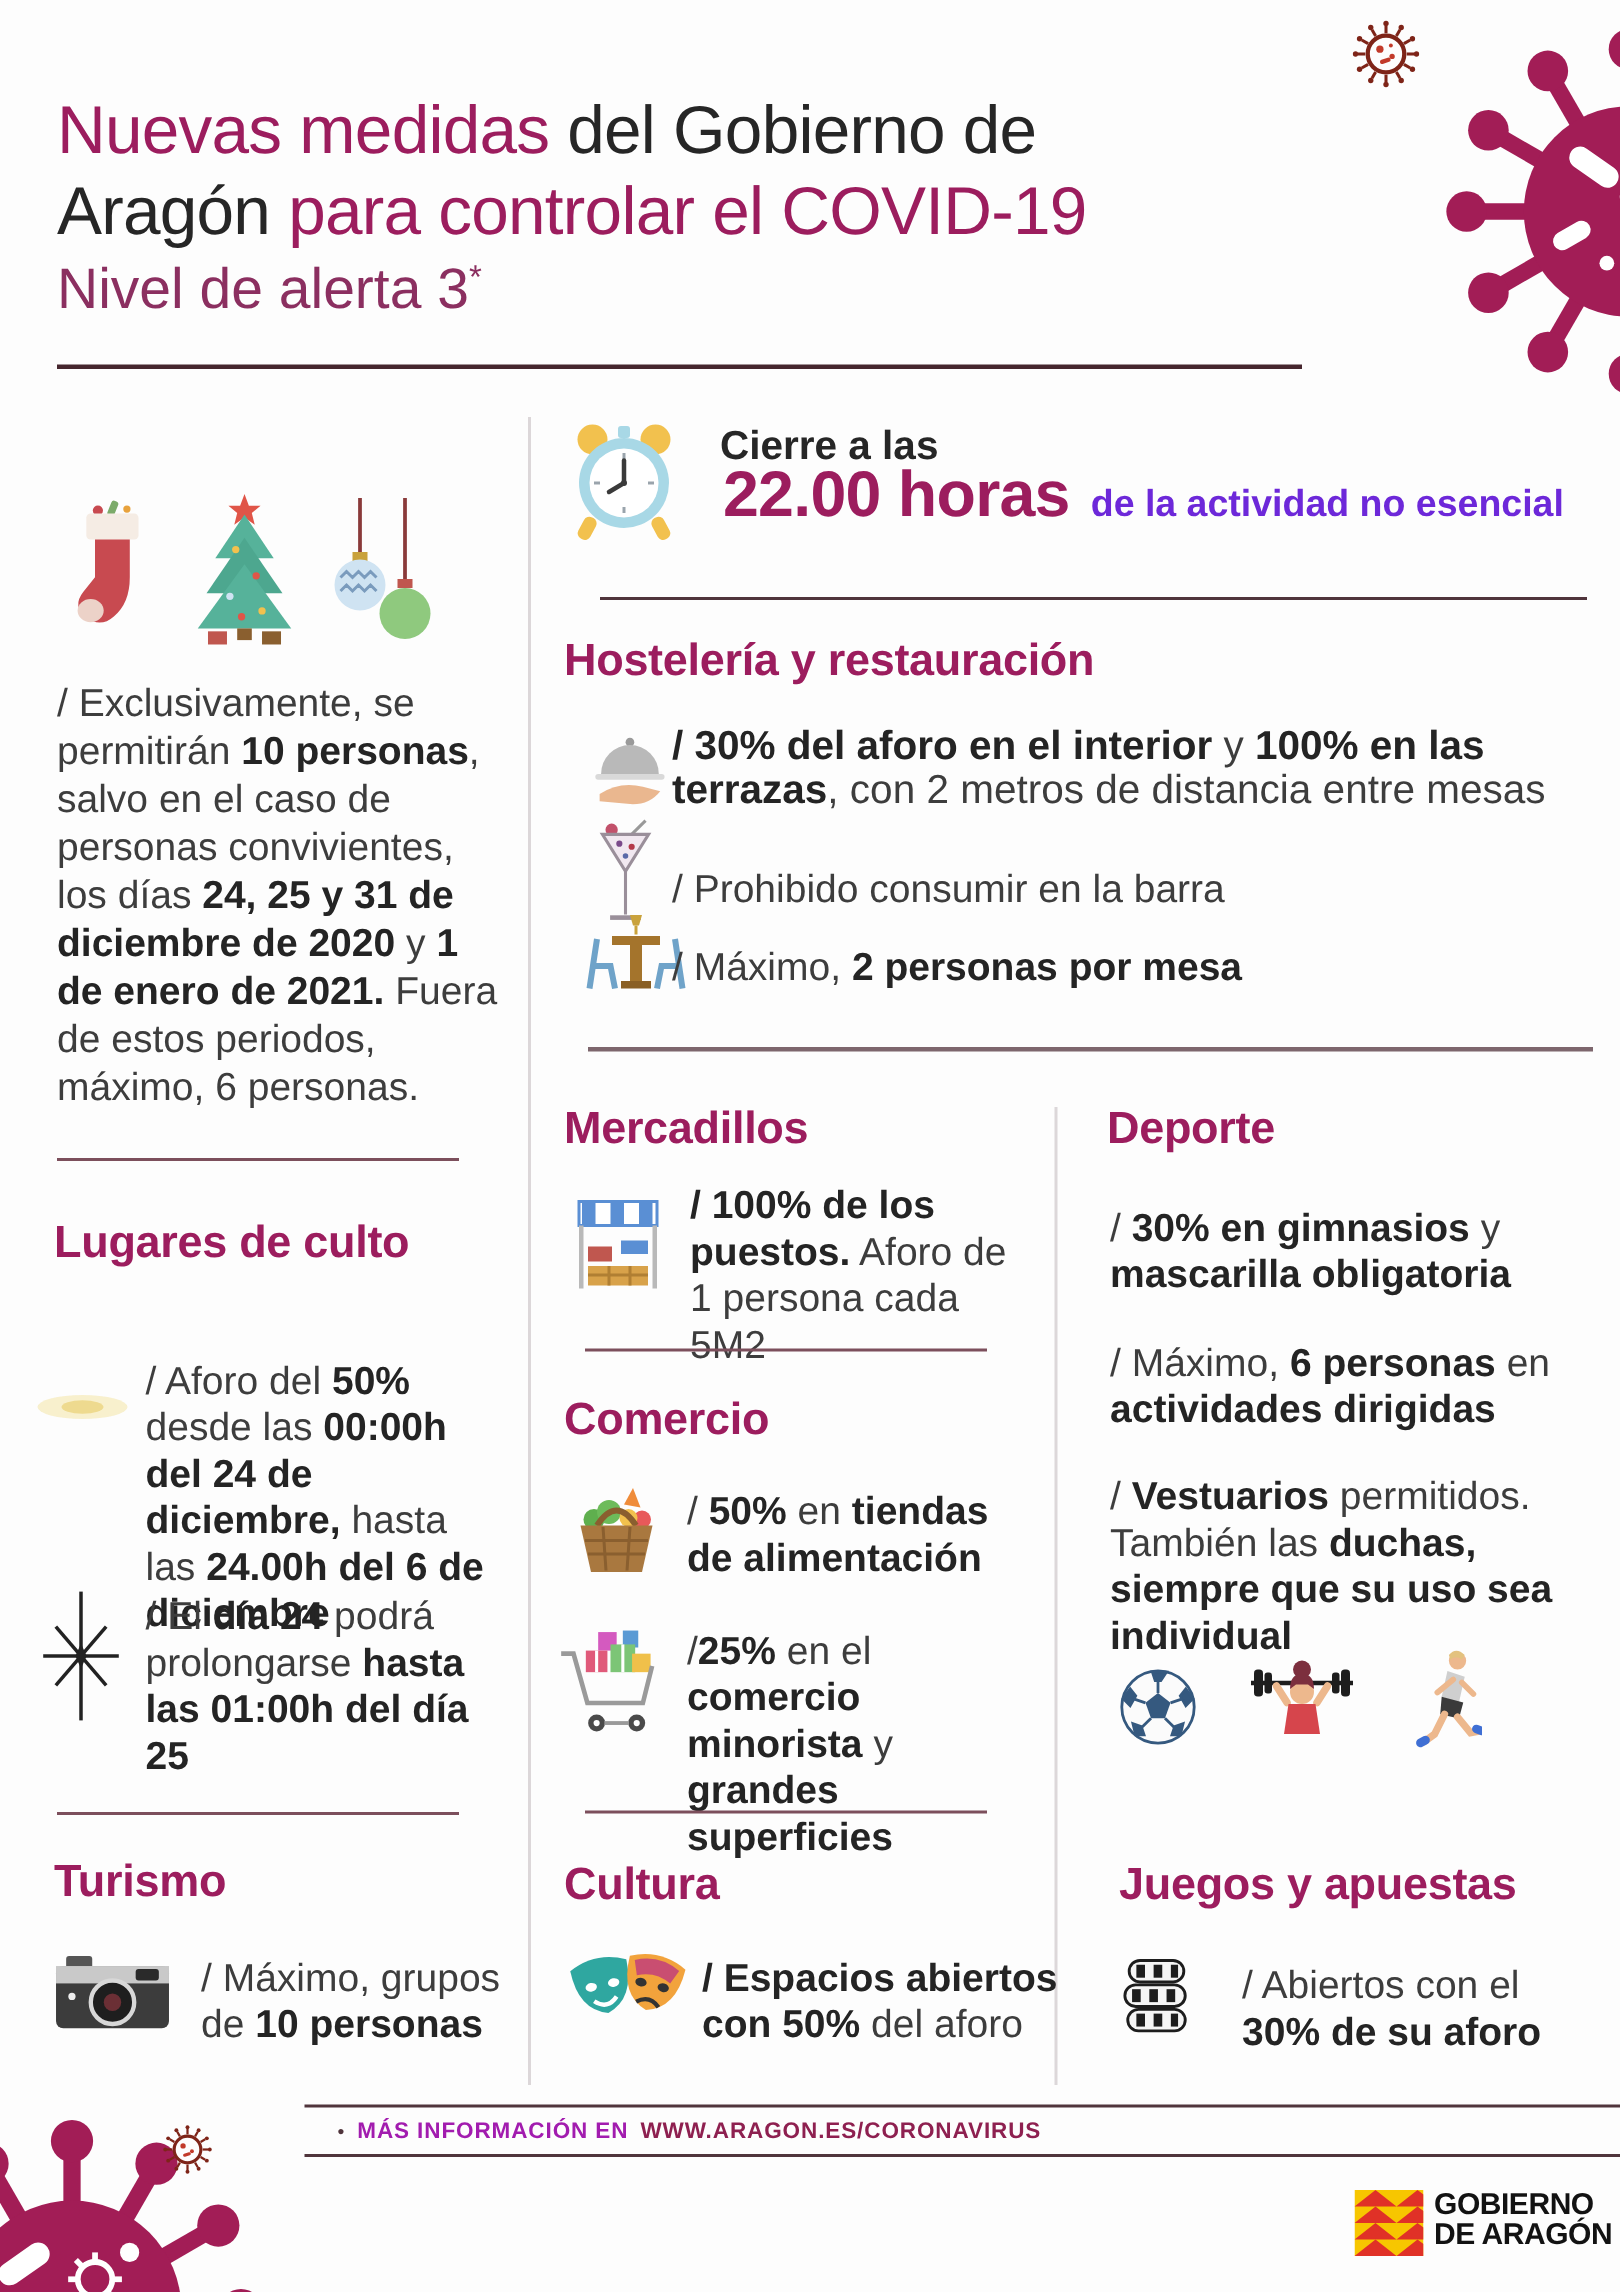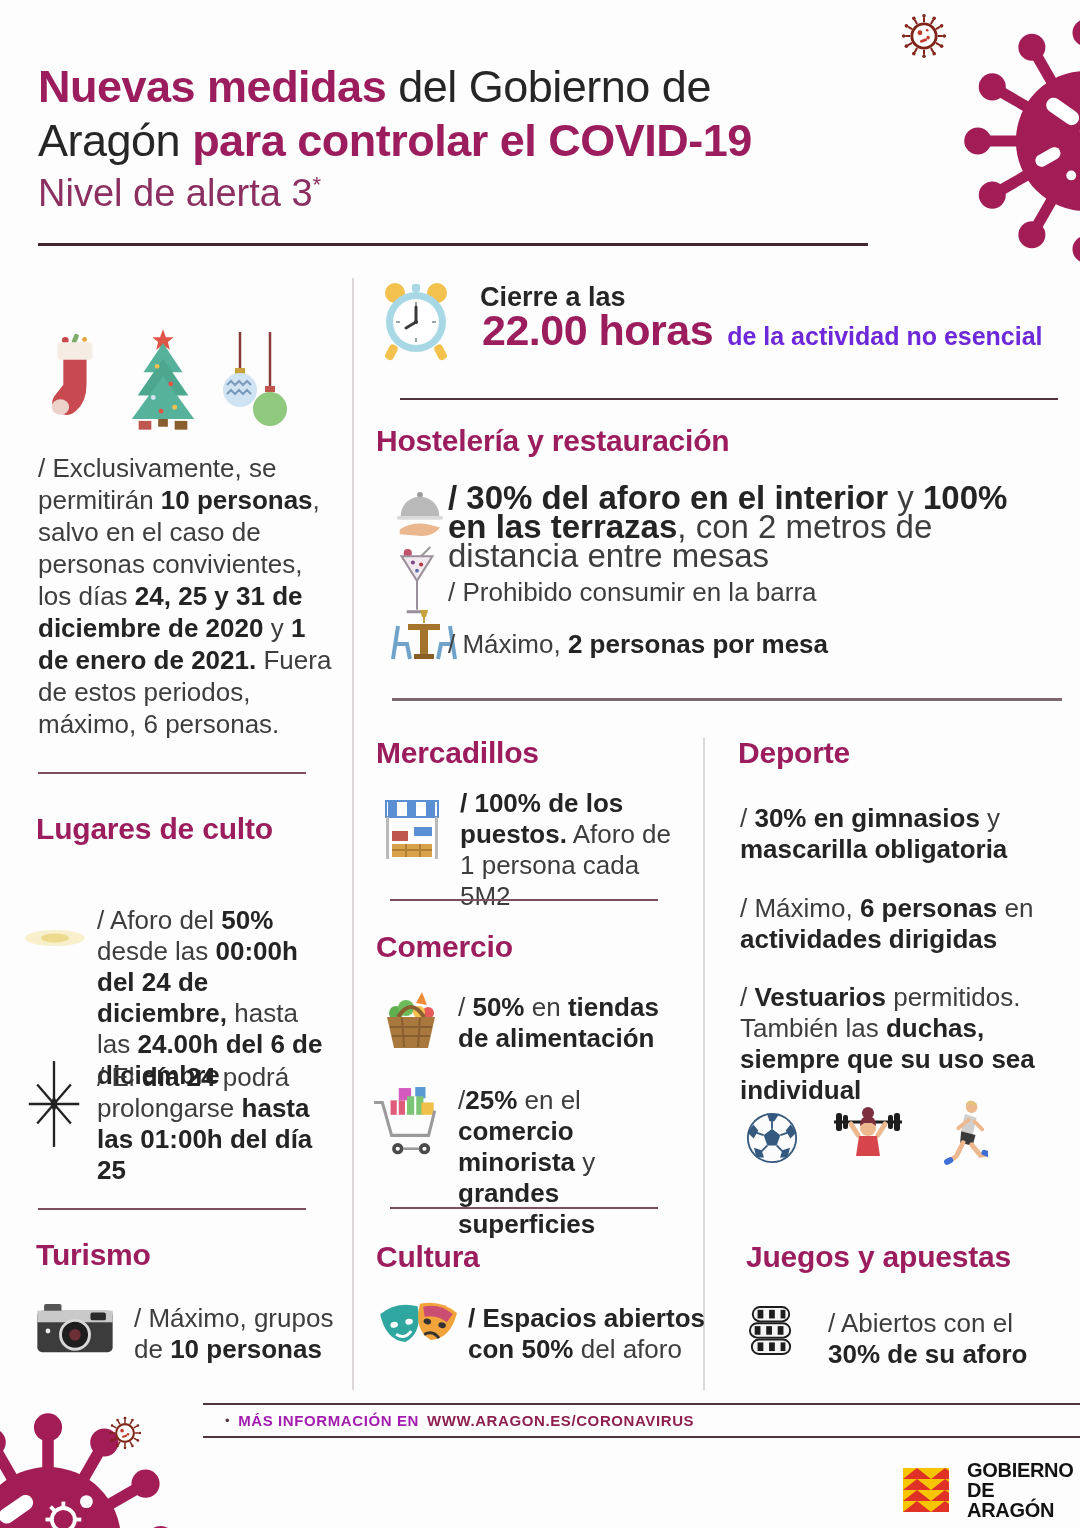--- a/index.html
+++ b/index.html
@@ -1,47 +1,47 @@
 <!DOCTYPE html>
 <html><head>
 <meta charset="utf-8">
 <style>
   html,body{margin:0;padding:0;background:#e9e9e9;}
   .page{position:relative;width:1080px;height:1528px;margin:0 auto;background:#fdfdfd;
         overflow:hidden;font-family:"Liberation Sans",sans-serif;-webkit-font-smoothing:antialiased;}
   .abs{position:absolute;}
   
   .title{left:38px;top:30px;width:840px;font-size:45px;line-height:54px;font-weight:500;color:#262626;letter-spacing:-0.5px;}
-  .title b{font-weight:700;color:#9c1d5e;}
+  .title b{font-weight:400;color:#9c1d5e;}
   .alert{left:38px;top:172px;font-size:38px;font-weight:500;color:#8b2f60;}
   .alert sup{font-size:22px;}
   .orden{left:372px;top:193px;font-size:21px;font-style:italic;font-weight:600;color:#222;letter-spacing:-0.3px;}
   .hr-main{height:3px;background:#46262e;}
   .hr-dark{height:2px;background:#50353c;}
   .hr-thin{height:2px;background:#7c4f5c;}
   .hr-gray{height:3px;background:#7d666d;}
   .vline{width:2px;background:#dcd7d9;}
   
   .sec{font-size:30px;font-weight:800;color:#9c1d5e;letter-spacing:-0.2px;}
   
   .body{color:#3d3d3d;font-size:26px;line-height:32px;}
   .body b{color:#242424;font-weight:700;}
-  .b25{font-size:33px;line-height:29px;}
+  .b25{font-size:27px;line-height:29px;}
   .lh31{line-height:31px;}
   
   .cierre1{left:480px;top:282px;font-size:27px;font-weight:700;color:#262626;}
   .cierre-row{left:482px;top:306px;display:flex;align-items:baseline;}
   .cierre-time{font-size:43px;font-weight:800;color:#9c1d5e;letter-spacing:-0.5px;}
   .cierre-rest{font-size:25px;font-weight:700;color:#6d28d9;margin-left:14px;}
   
   .finfo{left:225px;top:1412px;font-size:15px;display:flex;align-items:center;gap:8px;letter-spacing:0.6px;}
   .finfo .dot{color:#50353c;font-size:13px;}
   .finfo .lbl{color:#a21caf;font-weight:600;}
   .finfo .url{color:#8e2050;font-weight:800;}
-  .logo{left:903px;top:1460px;display:flex;gap:18px;align-items:center;}
+  .logo{left:903px;top:1460px;display:flex;gap:7px;}
   .logo-txt{font-size:20px;line-height:20px;font-weight:800;color:#121212;letter-spacing:-0.3px;}
   svg{display:block;}
 </style>
 </head>
 <body>
 
 <div class="page">
 
   <h1 class="abs title"><b>Nuevas medidas</b><span> del Gobierno de</span><br>
   <span>Aragón </span><b>para controlar el COVID-19</b></h1>

